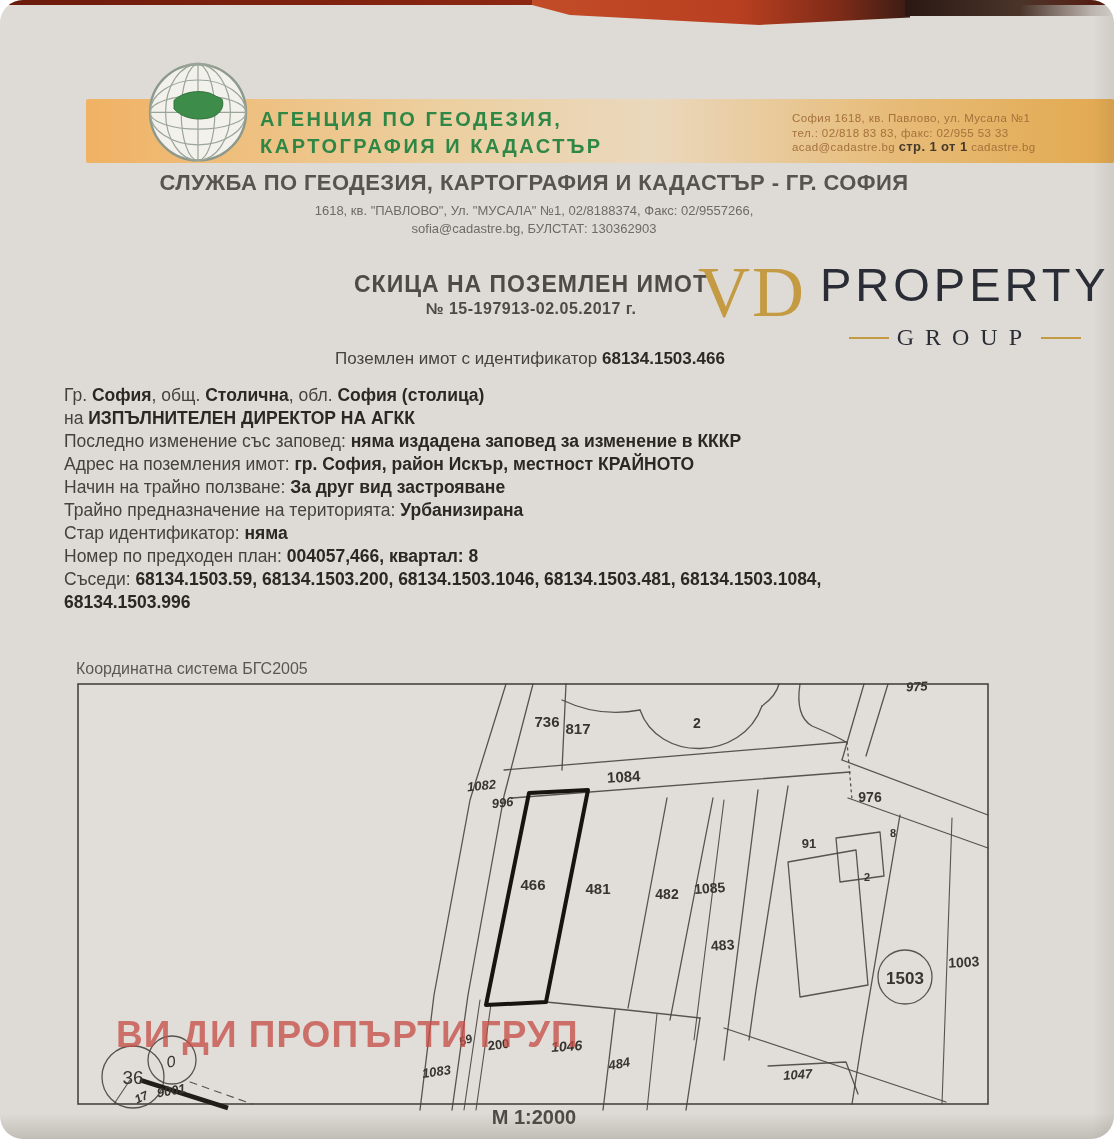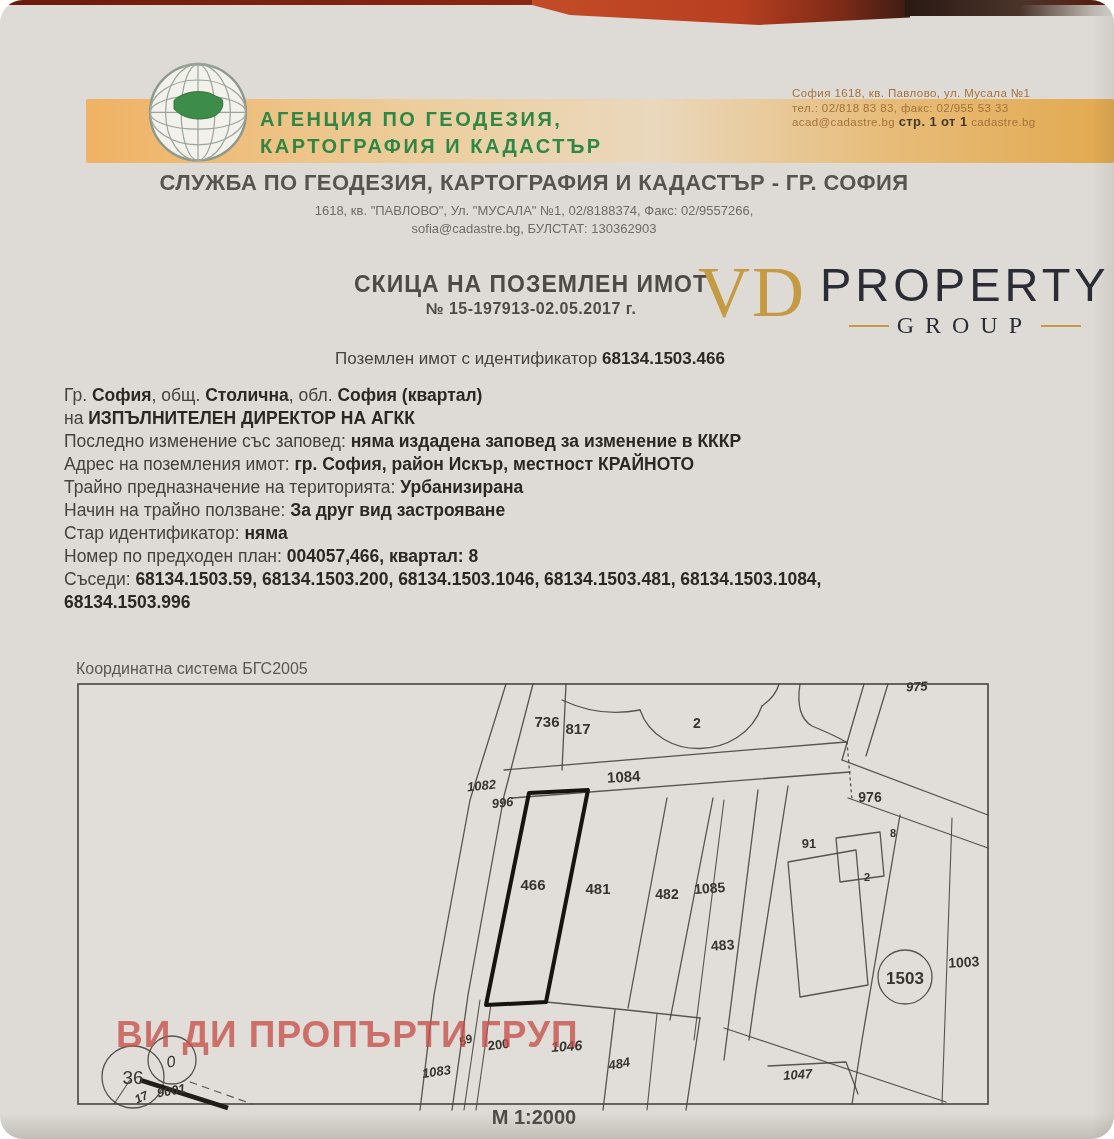--- a/index.html
+++ b/index.html
@@ -17,39 +17,39 @@
   .bottom-shadow{left:0;bottom:0;width:1114px;height:26px;
     background:linear-gradient(rgba(0,0,0,0),rgba(90,80,70,0.22));}
   .right-shade{right:0;top:0;width:22px;height:1139px;
     background:linear-gradient(90deg,rgba(0,0,0,0),rgba(80,70,60,0.10));}
   
   .band{left:86px;top:99px;width:1028px;height:64px;border-radius:2px;
     background:linear-gradient(90deg,#f0b264 0%,#eccf9f 34%,#ead8bd 55%,#e7bc79 78%,#e2a94f 100%);}
   .globe{left:138px;top:50px;width:120px;height:120px;}
   .agency{left:260px;top:106px;font-weight:bold;font-size:20px;line-height:27px;
     letter-spacing:2.5px;color:var(--agency_green,#2f8745);}
-  .contact{left:792px;top:86px;width:316px;font-size:11.5px;line-height:14.5px;
+  .contact{left:792px;top:111px;width:316px;font-size:11.5px;line-height:14.5px;
     color:#a5713c;letter-spacing:0.4px;}
   .contact .ovl{font-weight:bold;color:#45392c;font-size:13px;}
   .office-title{left:0;top:170px;width:1068px;text-align:center;font-size:22px;
     font-weight:700;color:#57534f;letter-spacing:0.4px;}
   .office-sub{left:0;width:1068px;text-align:center;font-size:13px;color:#6e6a66;}
   
   .doc-title{left:0;top:271px;width:1062px;text-align:center;font-size:23px;font-weight:bold;color:#4e4a46;letter-spacing:1px;}
   .doc-number{left:0;top:300px;width:1062px;text-align:center;font-size:16px;font-weight:bold;color:#4e4a46;letter-spacing:0.5px;}
   .identifier{left:0;top:349px;width:1060px;text-align:center;font-size:17px;color:#45423e;}
   .identifier .b{font-weight:bold;color:#2c2925;}
   
   .vd{left:698px;top:254px;display:flex;align-items:flex-start;}
   .vd-vd{font-family:"Liberation Serif",serif;font-size:72px;line-height:76px;
     color:var(--gold,#c9a34f);letter-spacing:2px;}
   .vd-col{margin-left:14px;margin-top:8px;}
   .vd-prop{font-family:Liberation Sans, sans-serif;font-size:47px;line-height:46px;
     color:var(--navy,#2a2d36);letter-spacing:4px;}
-  .vd-group-row{display:flex;align-items:center;justify-content:center;margin-top:4px;}
+  .vd-group-row{display:flex;align-items:center;justify-content:center;margin-top:16px;}
   .vd-dash{width:40px;height:2px;background:var(--gold,#c9a34f);}
   .vd-group{font-family:"Liberation Serif",serif;font-size:24px;color:var(--navy,#2a2d36);
     letter-spacing:11px;margin:0 8px;}
   
   .details{left:64px;top:384px;width:900px;}
   .detail-line{font-size:17.5px;line-height:23px;color:#45423e;}
   .detail-line .b{font-weight:bold;color:#2b2824;}
   
   .coord{left:76px;top:660px;font-size:16px;color:#5a5652;}
   .mapsvg{left:0;top:0;width:1114px;height:1139px;}
@@ -113,26 +113,26 @@
         <span class="vd-dash"></span>
         <span class="vd-group">GROUP</span>
         <span class="vd-dash"></span>
       </div>
     </div>
   </div>
 
   <div class="abs identifier"><span>Поземлен имот с  идентификатор  </span><span class="b">68134.1503.466</span></div>
 
   <div class="abs details">
-      <div class="detail-line"><span>Гр. </span><span class="b">София</span><span>, общ. </span><span class="b">Столична</span><span>, обл. </span><span class="b">София (квартал)</span></div>
+      <div class="detail-line"><span>Гр. </span><span class="b">София</span><span>, общ. </span><span class="b">Столична</span><span>, обл. </span><span class="b">София (столица)</span></div>
       <div class="detail-line"><span>на </span><span class="b">ИЗПЪЛНИТЕЛЕН ДИРЕКТОР НА АГКК</span></div>
       <div class="detail-line"><span>Последно изменение със заповед: </span><span class="b">няма издадена заповед за изменение в КККР</span></div>
       <div class="detail-line"><span>Адрес на поземления имот: </span><span class="b">гр. София, район Искър, местност КРАЙНОТО</span></div>
+      <div class="detail-line"><span>Начин на трайно ползване: </span><span class="b">За друг вид застрояване</span></div>
       <div class="detail-line"><span>Трайно предназначение на територията: </span><span class="b">Урбанизирана</span></div>
-      <div class="detail-line"><span>Начин на трайно ползване: </span><span class="b">За друг вид застрояване</span></div>
       <div class="detail-line"><span>Стар идентификатор: </span><span class="b">няма</span></div>
       <div class="detail-line"><span>Номер по предходен план: </span><span class="b">004057,466, квартал: 8</span></div>
       <div class="detail-line"><span>Съседи: </span><span class="b">68134.1503.59, 68134.1503.200, 68134.1503.1046, 68134.1503.481, 68134.1503.1084,</span></div>
       <div class="detail-line"><span class="b">68134.1503.996</span></div>
     </div>
 
   <div class="abs coord">Координатна система БГС2005</div>
 
   <svg class="abs mapsvg" viewBox="0 0 1114 1139">
     <rect x="78" y="684" width="910" height="420" fill="#e1ded9" stroke="#48443f" stroke-width="1.6"></rect>

